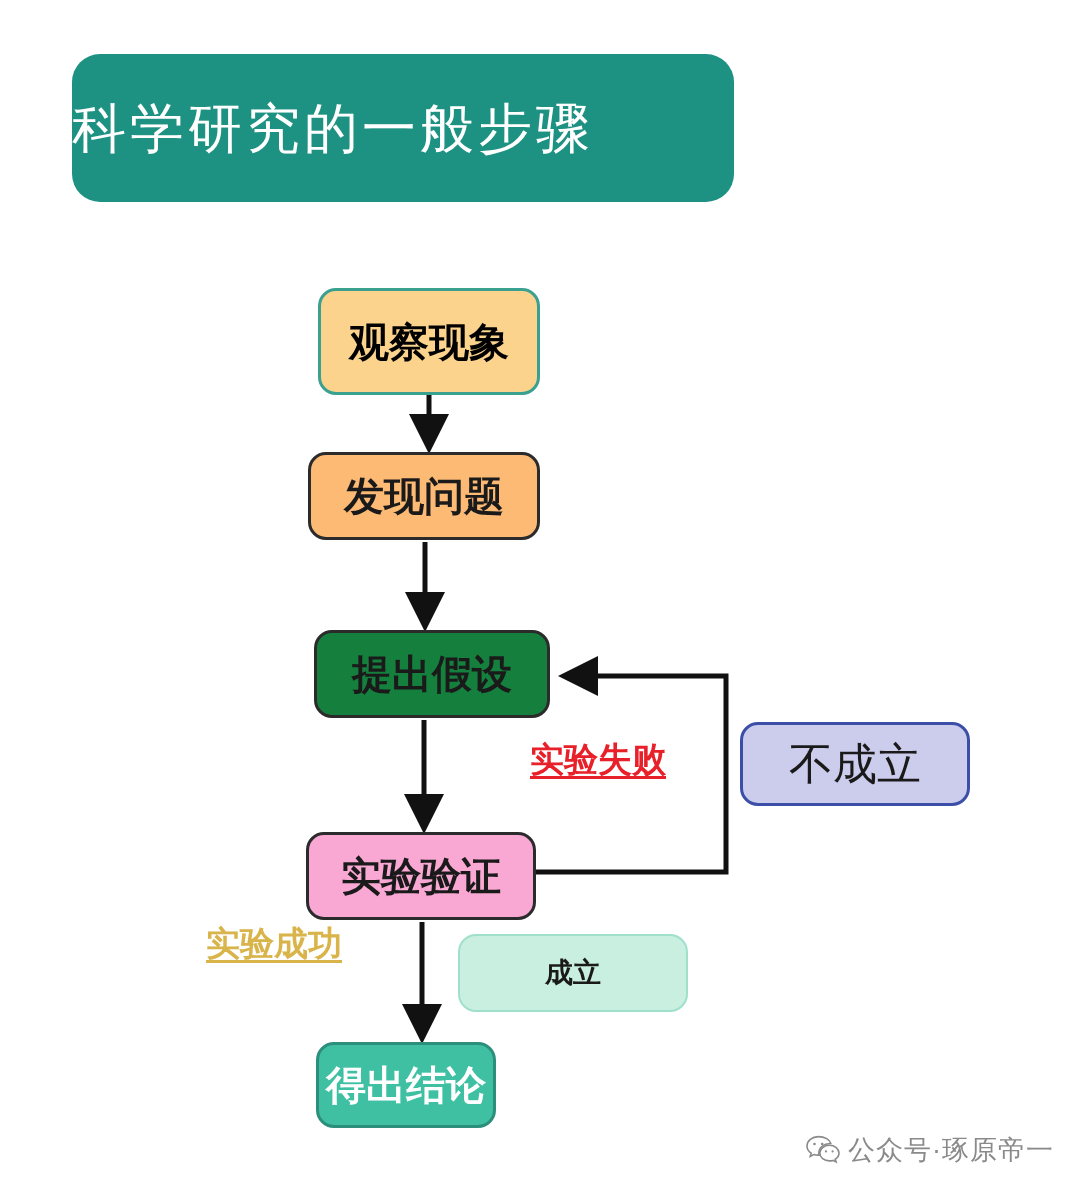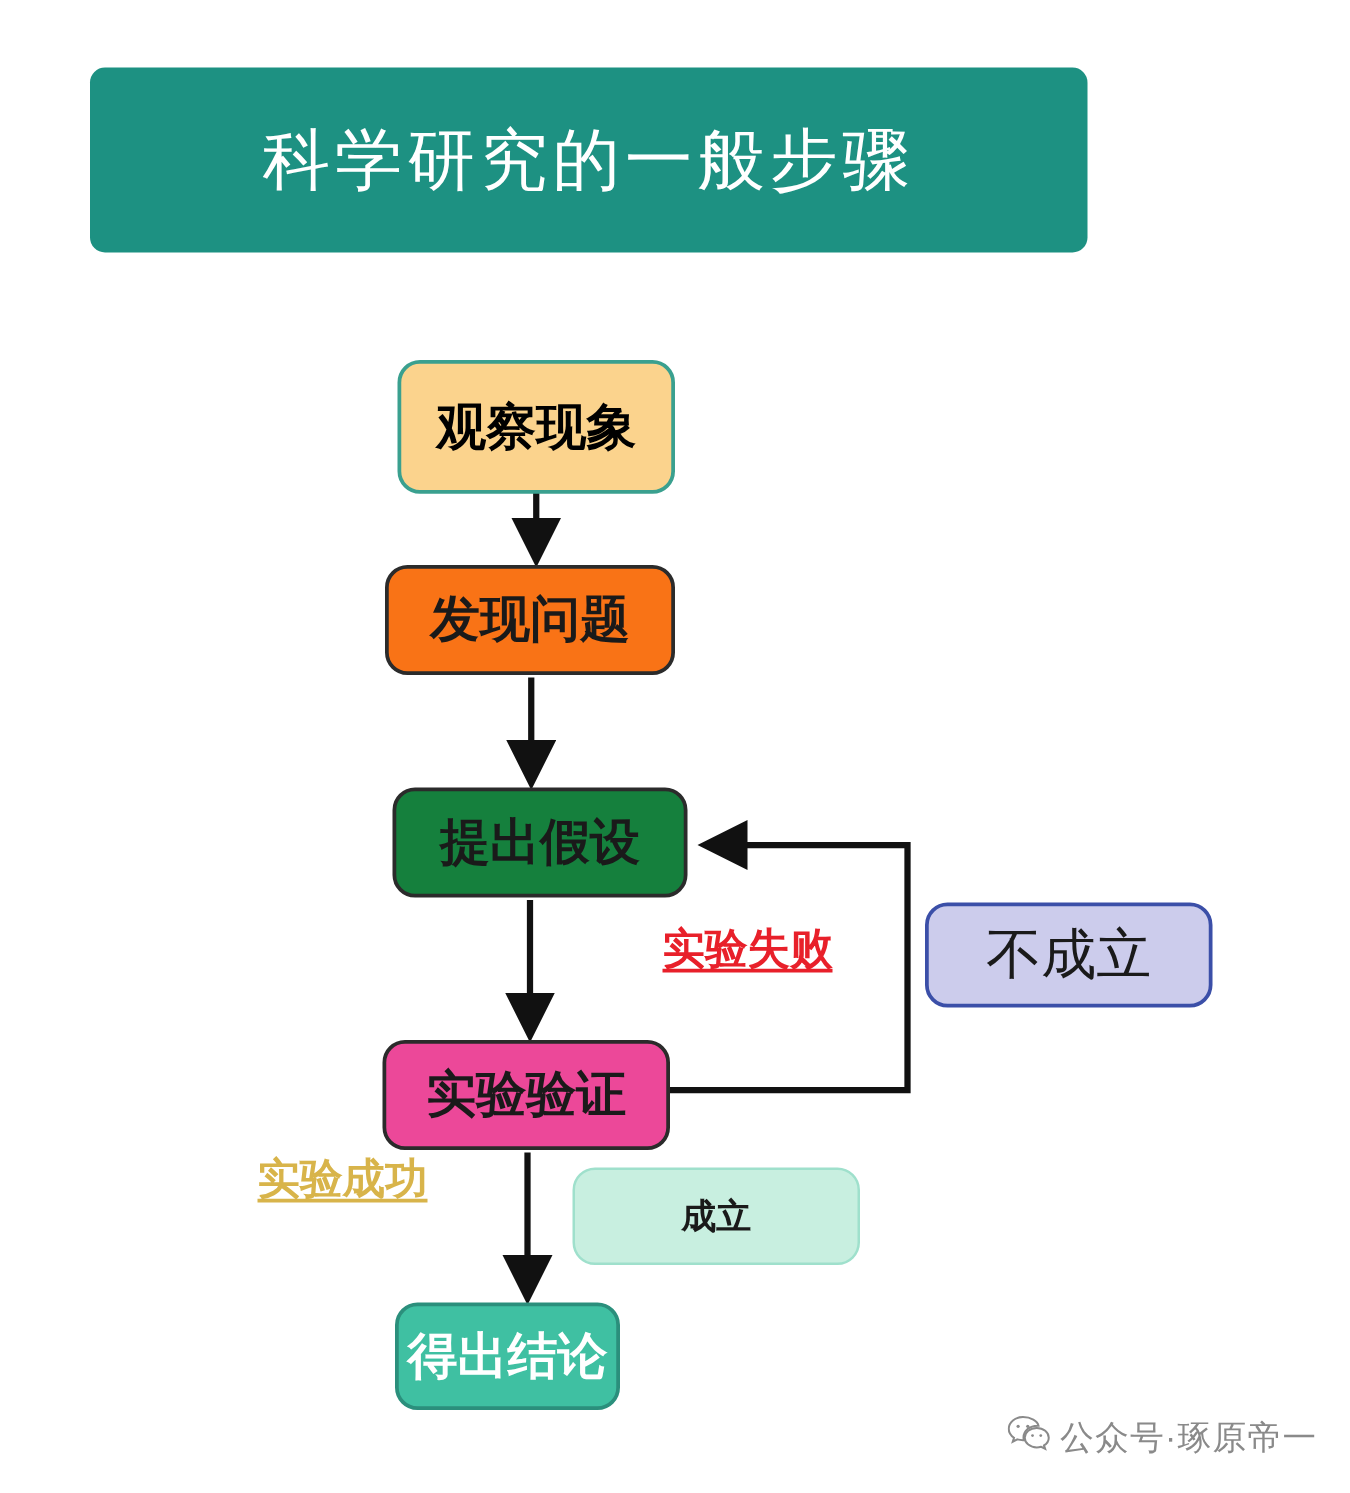--- a/index.html
+++ b/index.html
@@ -20,27 +20,26 @@
     left: 0; top: 0;
     width: 1080px;
     height: 1194px;
   }
 
   
   #title-banner {
     position: absolute;
     left: 72px;
     top: 54px;
-    width: 798px;
+    width: 662px;
     height: 148px;
     background: #1d9182;
-    border-radius: 12px;
+    border-radius: 28px;
     display: flex;
     align-items: center;
-    justify-content: center;
   }
   #title-text {
     color: #ffffff;
     font-size: 54px;
     letter-spacing: 4px;
     font-weight: 400;
     line-height: 1;
   }
 
   
@@ -61,39 +60,39 @@
     width: 222px; height: 107px;
     background: #fbd38d;
     border: 3px solid #3aa08f;
     font-size: 40px;
     color: #000000;
   }
 
   .node-question {
     left: 308px; top: 452px;
     width: 232px; height: 88px;
-    background: #f97316;
+    background: #fdba74;
     border: 3px solid #2b2b2b;
     font-size: 40px;
     color: #1a1a1a;
   }
 
   .node-hypothesis {
     left: 314px; top: 630px;
     width: 236px; height: 88px;
     background: #15803d;
     border: 3px solid #2b2b2b;
     font-size: 40px;
     color: #1a1a1a;
   }
 
   .node-experiment {
     left: 306px; top: 832px;
     width: 230px; height: 88px;
-    background: #ec4899;
+    background: #f9a8d4;
     border: 3px solid #2b2b2b;
     font-size: 40px;
     color: #1a1a1a;
   }
 
   .node-conclusion {
     left: 316px; top: 1042px;
     width: 180px; height: 86px;
     background: #3fc0a2;
     border: 3px solid #2b8f7c;
@@ -144,21 +143,21 @@
     text-decoration-thickness: 3px;
     text-underline-offset: 5px;
   }
 
   
   #watermark {
     position: absolute;
     right: 26px;
     bottom: 26px;
     display: flex;
-    align-items: flex-start;
+    align-items: center;
     gap: 8px;
     color: #8a8a8a;
     font-size: 27px;
     letter-spacing: 1px;
   }
   #wechat-icon { display: block; }
 
   svg#edges {
     position: absolute;
     left: 0; top: 0;

